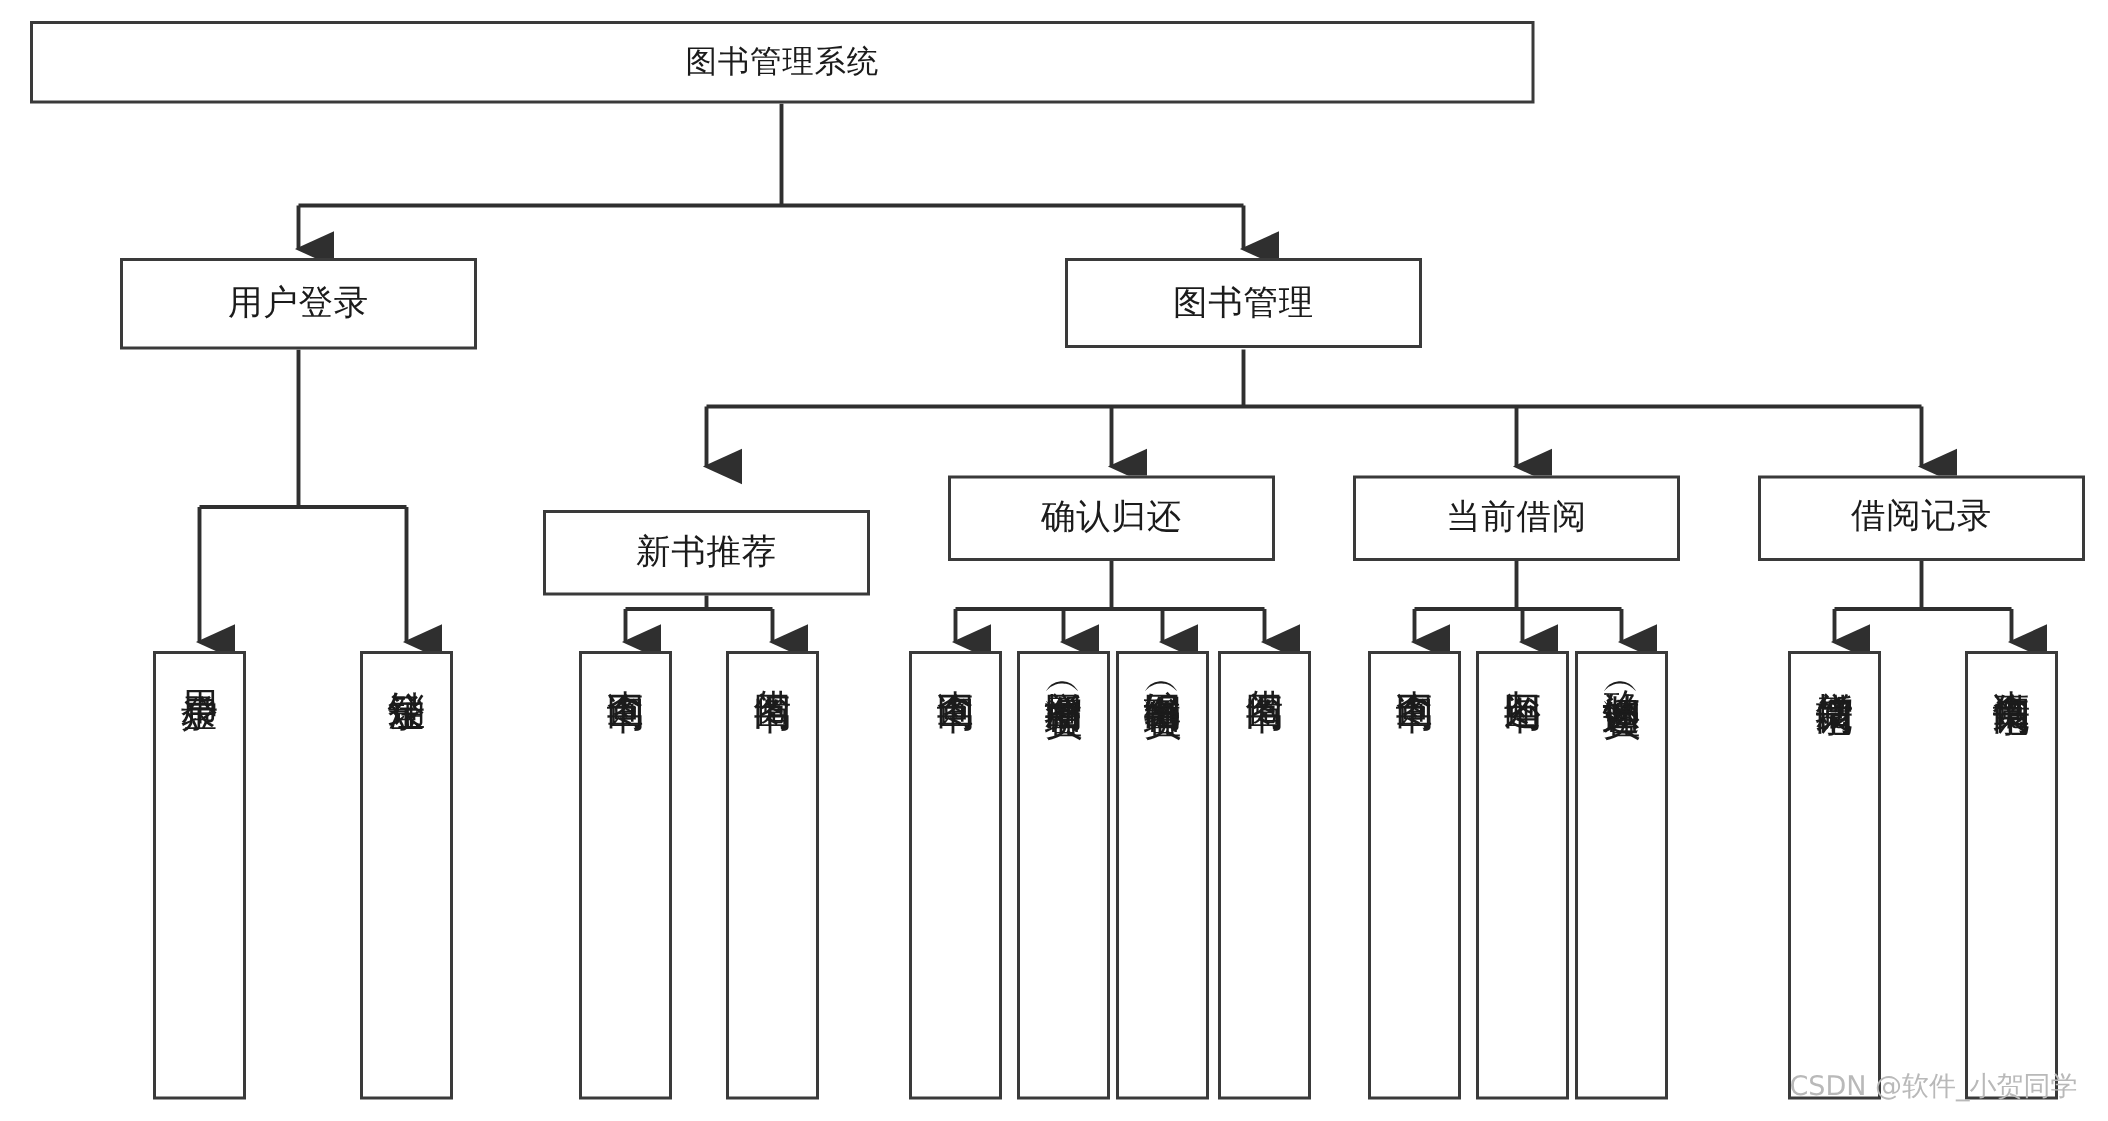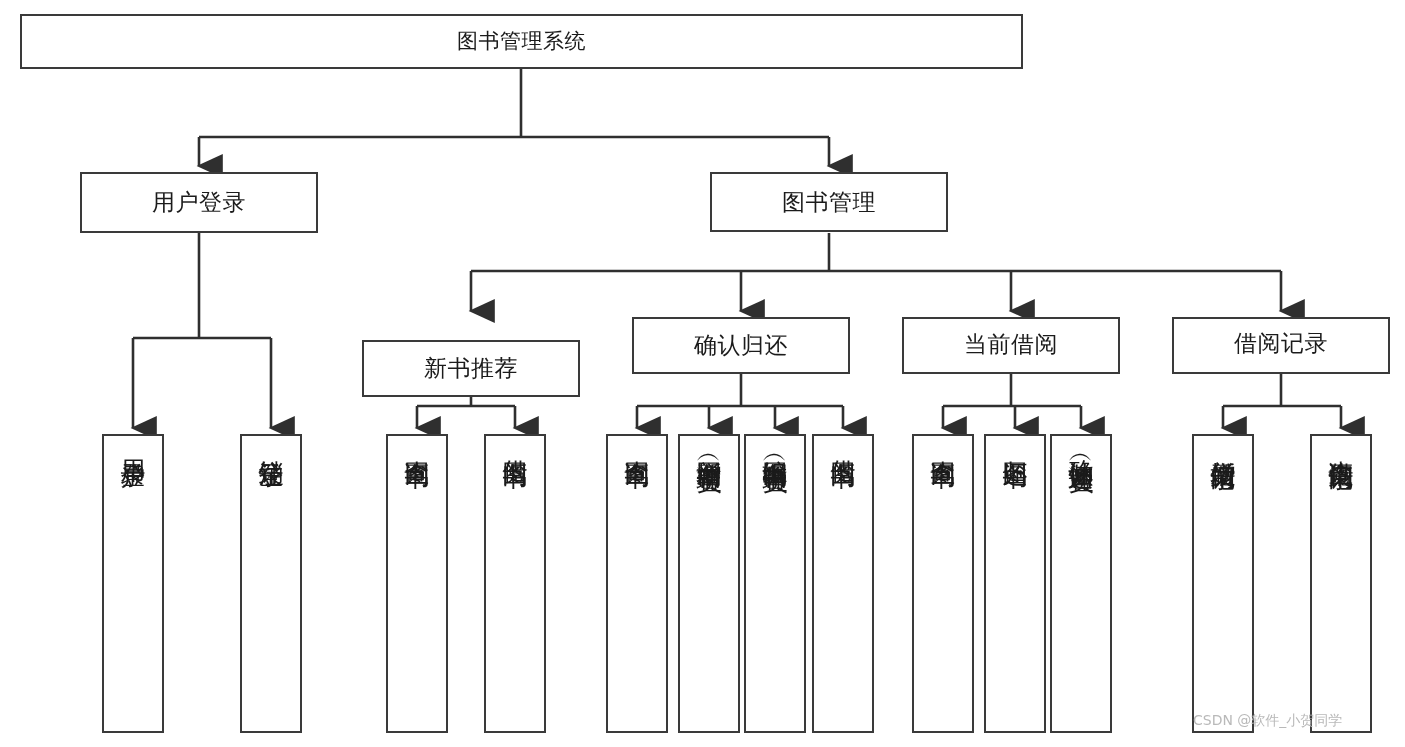--- a/index.html
+++ b/index.html
@@ -56,21 +56,21 @@
     white-space: nowrap;
     text-align: left;
   }
   .node.root .label {
     font-size: 21px;
   }
   .watermark {
     position: absolute;
     left: 1193px;
     top: 712px;
-    font-size: 14px;
+    font-size: 18px;
     color: #b9b9b9;
     white-space: nowrap;
     z-index: 3;
     font-family: "DejaVu Sans", "Liberation Sans", sans-serif;
   }
 </style>
 </head>
 <body>
 
 <div id="canvas">

